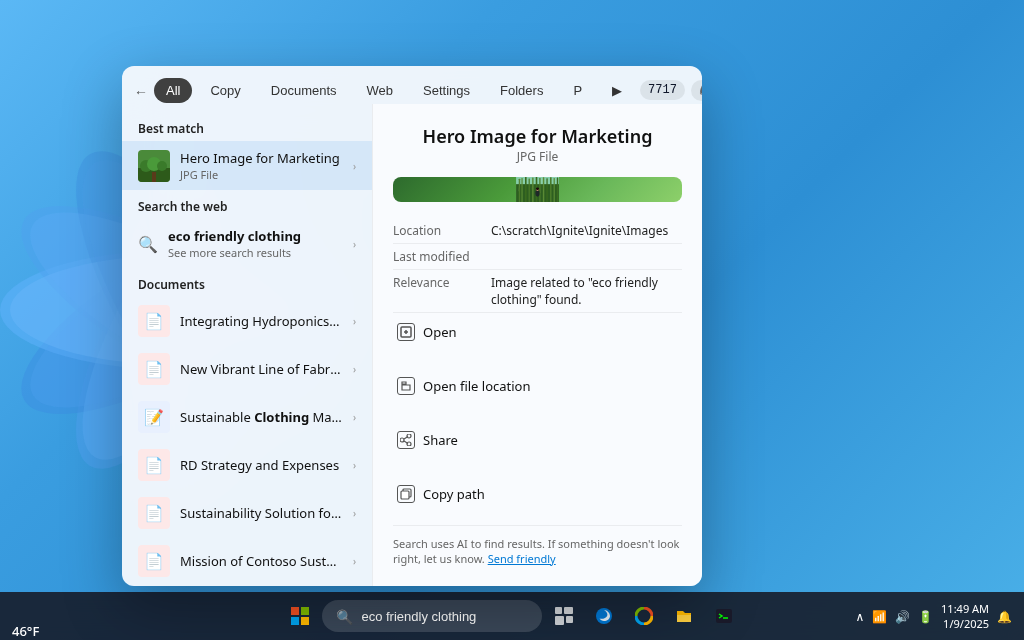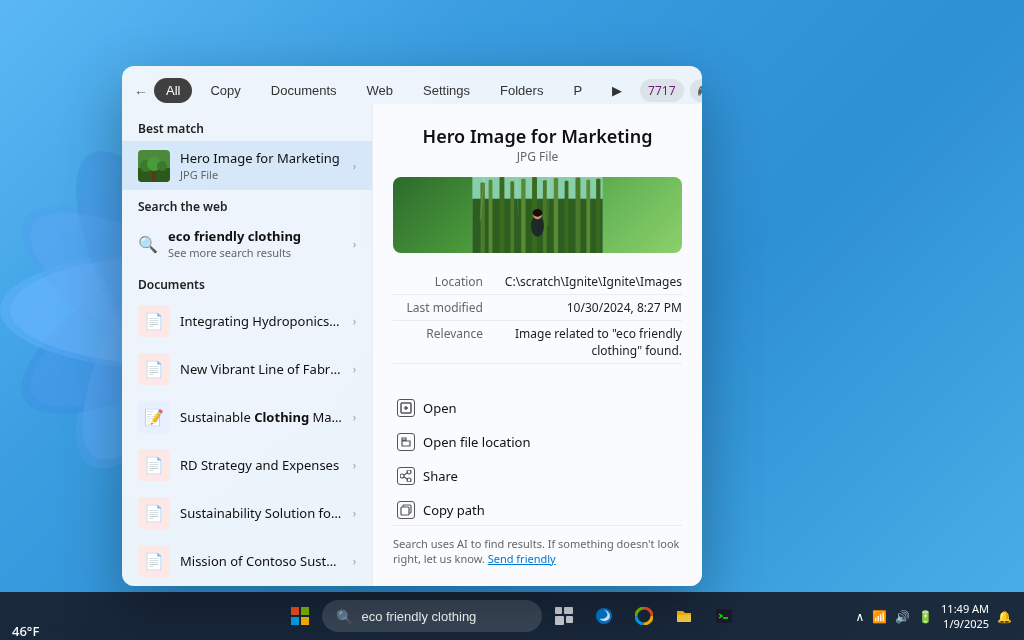--- a/index.html
+++ b/index.html
@@ -144,21 +144,22 @@
       color: white;
       font-weight: 500;
     }
 
     .topbar-spacer { flex: 1; }
     .topbar-badge {
       padding: 3px 8px;
       background: rgba(0,0,0,0.07);
       border-radius: 12px;
       font-size: 12px;
-      color: #701a75;
+      color: #0f172a;
+      font-family: Liberation Mono, monospace;
     }
 
     
     .popup-content {
       display: flex;
       flex: 1;
       overflow: hidden;
     }
 
     
@@ -273,22 +274,21 @@
       position: relative;
     }
 
     
     .forest-scene {
       width: 100%;
       height: 100%;
     }
 
     .detail-meta {
-      margin-bottom: 29px;
-      text-align: right;
+      margin-bottom: 4px;
     }
     .meta-row {
       display: flex;
       gap: 8px;
       padding: 4px 0;
       font-size: 12px;
       border-bottom: 1px solid rgba(0,0,0,0.06);
     }
     .meta-label {
       color: #666;
@@ -296,21 +296,22 @@
       flex-shrink: 0;
     }
     .meta-value {
       color: #222;
       flex: 1;
     }
 
     .detail-actions {
       display: flex;
       flex-direction: column;
-      gap: 4px;
+      gap: 24px;
+      margin-bottom: 16px;
     }
     .action-btn {
       display: flex;
       align-items: center;
       gap: 8px;
       padding: 6px 4px;
       cursor: pointer;
       border-radius: 4px;
       font-size: 13px;
       color: #111;
@@ -513,21 +514,20 @@
         </svg>
       </div>
 
       <div class="detail-meta">
         <div class="meta-row">
           <span class="meta-label">Location</span>
           <span class="meta-value">C:\scratch\Ignite\Ignite\Images</span>
         </div>
         <div class="meta-row">
           <span class="meta-label">Last modified</span>
-          <span class="meta-value">10/30/2024, 8:27 PM</span>
         </div>
         <div class="meta-row">
           <span class="meta-label">Relevance</span>
           <span class="meta-value">Image related to "eco friendly clothing" found.</span>
         </div>
       </div>
 
       <div class="detail-actions">
         <div class="action-btn">
           <div class="action-icon">

